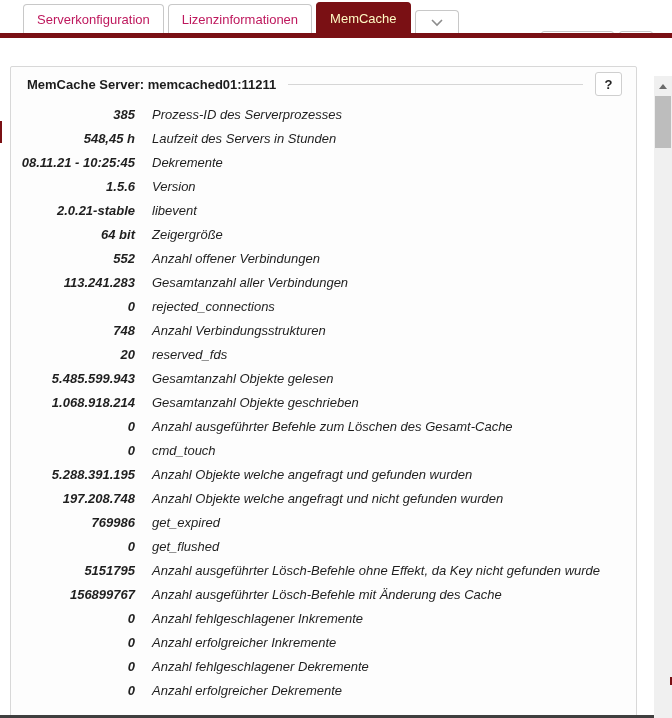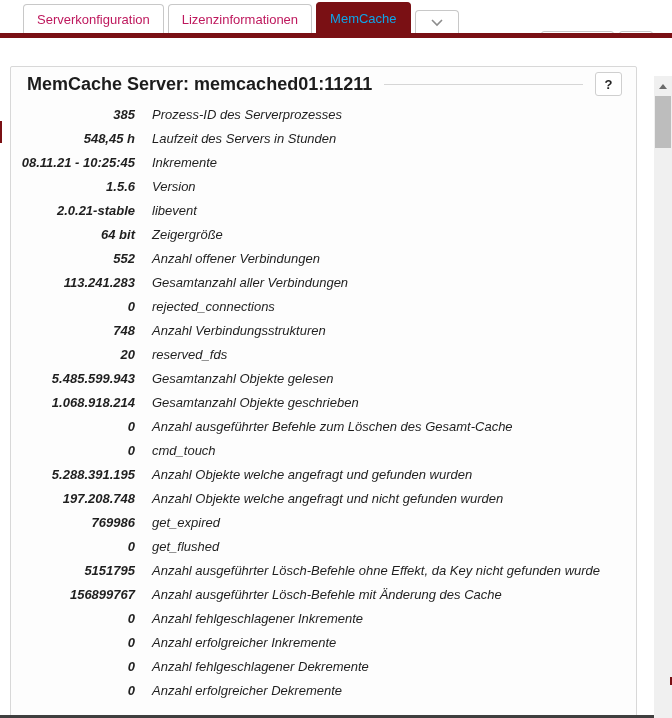--- a/index.html
+++ b/index.html
@@ -19,38 +19,38 @@
   }
   
   .topbar{position:absolute;top:0;left:0;width:672px;height:33px;}
   .tabs{position:absolute;left:23px;bottom:0;display:flex;align-items:flex-end;gap:4px;}
   .tab{
     height:29px;display:flex;align-items:center;padding:0 13px;
     background:#fff;border:1px solid var(--tab-border);border-bottom:none;
     border-radius:4px 4px 0 0;font-size:13px;color:#be185d;white-space:nowrap;cursor:pointer;
   }
   .tab.active{
-    height:31px;background:var(--accent);border-color:var(--accent);color:#0ea5e9;
+    height:31px;background:var(--accent);border-color:var(--accent);color:#fef9c3;
   }
   .tab.overflow{height:23px;width:44px;justify-content:center;padding:0;}
   .actions{position:absolute;top:4px;right:19px;display:flex;gap:5px;margin-top:27px;}
   .action-btn{
     height:22px;border:1px solid #c6c6c6;border-radius:3px;background:#fff;
     font-size:12.5px;color:#333;display:flex;align-items:center;padding:0 8px;cursor:pointer;
   }
   .action-btn.help{padding:0 12px;font-weight:600;}
   .accent-bar{position:absolute;top:33px;left:0;width:672px;height:5px;background:var(--accent);}
   
   .content{position:absolute;top:38px;left:0;right:0;bottom:0;background:#fff;}
   .panel{
     position:absolute;left:10px;top:28px;width:627px;height:920px;
     background:#fdfdfd;border:1px solid var(--panel-border);border-radius:2px;
   }
   .panel-header{display:flex;align-items:center;height:24px;margin:5px 14px 0 16px;}
-  .panel-title{font-size:18px;font-weight:700;white-space:nowrap;color:#1c1c1c;}
+  .panel-title{font-size:13px;font-weight:700;white-space:nowrap;color:#1c1c1c;}
   .header-rule{flex:1;height:1px;background:#d6d6d6;margin:0 12px;}
   .panel-help{
     width:27px;height:24px;flex:none;border:1px solid #cfcfcf;border-radius:3px;background:#fff;
     font-size:13px;font-weight:600;color:#222;display:flex;align-items:center;justify-content:center;cursor:pointer;
   }
   .stats{margin-top:6px;}
   .stat-row{display:flex;align-items:center;height:24px;font-size:13px;font-style:italic;}
   .stat-value{width:124px;flex:none;text-align:right;font-weight:700;white-space:nowrap;}
   .stat-label{margin-left:17px;white-space:nowrap;}
   
@@ -105,21 +105,21 @@
         <div class="stat-row">
           <div class="stat-value">385</div>
           <div class="stat-label">Prozess-ID des Serverprozesses</div>
         </div>
         <div class="stat-row">
           <div class="stat-value">548,45 h</div>
           <div class="stat-label">Laufzeit des Servers in Stunden</div>
         </div>
         <div class="stat-row">
           <div class="stat-value">08.11.21 - 10:25:45</div>
-          <div class="stat-label">Inkremente</div>
+          <div class="stat-label">Dekremente</div>
         </div>
         <div class="stat-row">
           <div class="stat-value">1.5.6</div>
           <div class="stat-label">Version</div>
         </div>
         <div class="stat-row">
           <div class="stat-value">2.0.21-stable</div>
           <div class="stat-label">libevent</div>
         </div>
         <div class="stat-row">

